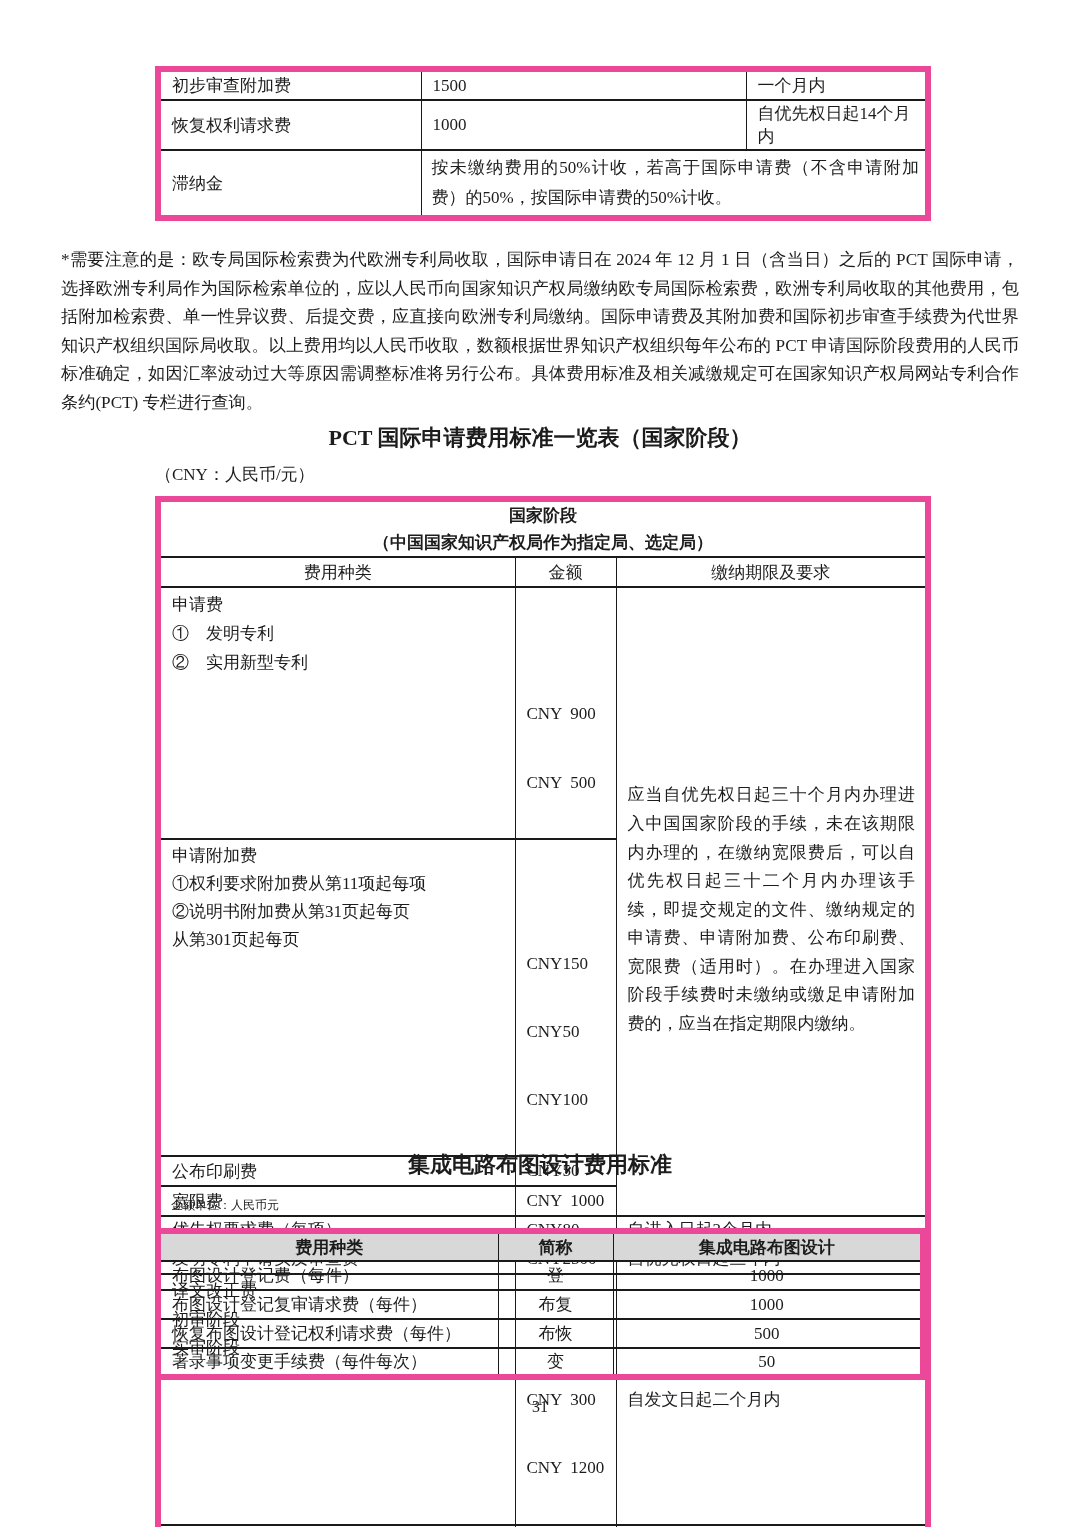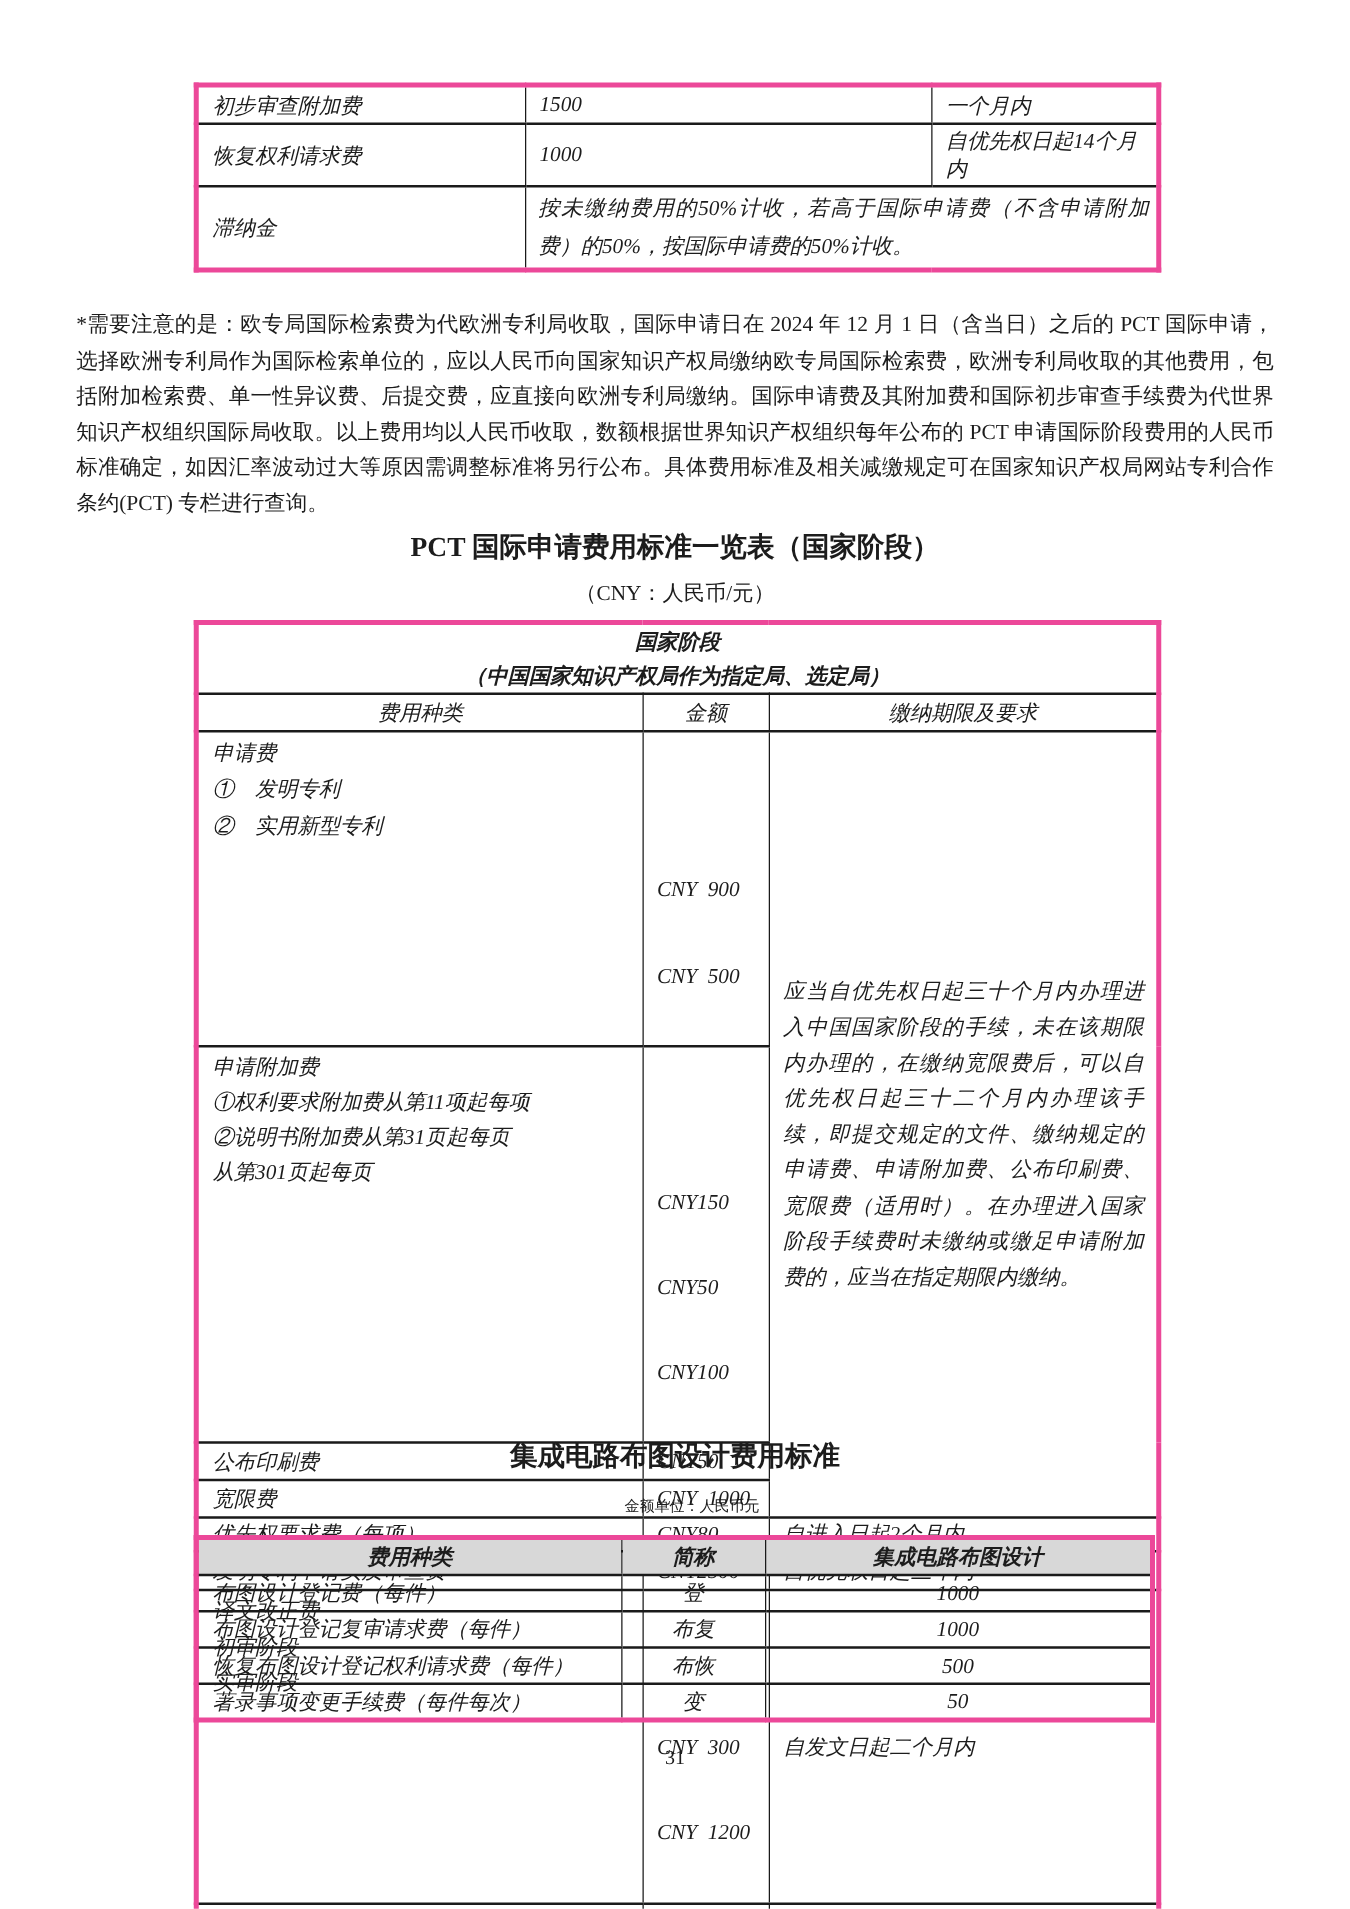--- a/index.html
+++ b/index.html
@@ -1,21 +1,21 @@
 <!DOCTYPE html>
 <html><head>
 <meta charset="utf-8">
 <style>
   html,body{margin:0;padding:0;}
   body{
     width:1080px;height:1527px;background:#ffffff;position:relative;
     font-family:"Liberation Serif","DejaVu Serif",serif;color:#1c1c1c;
   }
   .abs{position:absolute;}
-  table{border-collapse:collapse;table-layout:fixed;border:4px solid #ec4899;font-style:italic;}
+  table{border-collapse:collapse;table-layout:fixed;border:6px solid #ec4899;}
   td{
     border-top:2px solid #1a1a1a;border-bottom:2px solid #1a1a1a;
     border-left:1px solid #1a1a1a;border-right:1px solid #1a1a1a;
     font-size:17px;vertical-align:middle;padding:0;overflow:hidden;
   }
   .fee{text-align:left;padding:1px 6px 1px 11px;}
   .amt{text-align:left;padding:1px 4px 1px 11px;white-space:pre;}
   .dl{text-align:left;padding:1px 6px 1px 11px;}
   .ctr{text-align:center;}
   .topcells{vertical-align:top;padding-top:2px;}
@@ -23,21 +23,21 @@
   .ln4{line-height:28px;height:28px;white-space:pre;}
   .ln3{line-height:28.5px;height:28.5px;white-space:pre;}
   .just{
     text-align:justify;text-justify:inter-ideograph;
     line-height:28.6px;padding:21px 10px 4px 11px;
   }
   .wrapcell{text-align:justify;line-height:30px;padding:2px 6px 2px 10px;}
   .doc-title{
     font-weight:bold;font-size:22px;text-align:center;width:100%;line-height:26px;
   }
-  .unit-note{text-align:center;}
+  .unit-note{text-align:left;}
   .grayhead td{background:#d8d8d8;font-weight:bold;text-align:center;}
   .phase-head{font-weight:bold;text-align:center;line-height:27px;}
   .para{
     font-size:17.2px;line-height:28.6px;text-align:justify;text-justify:inter-ideograph;font-family:Liberation Serif, serif;
   }
   .pagenum{text-align:center;width:100%;font-size:16px;}
 </style>
 </head>
 <body>
 

